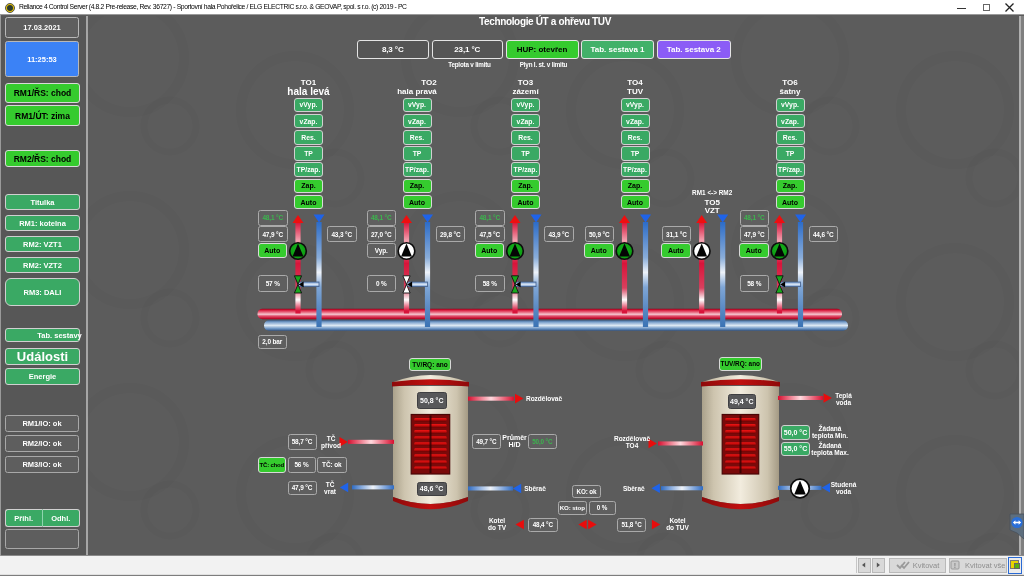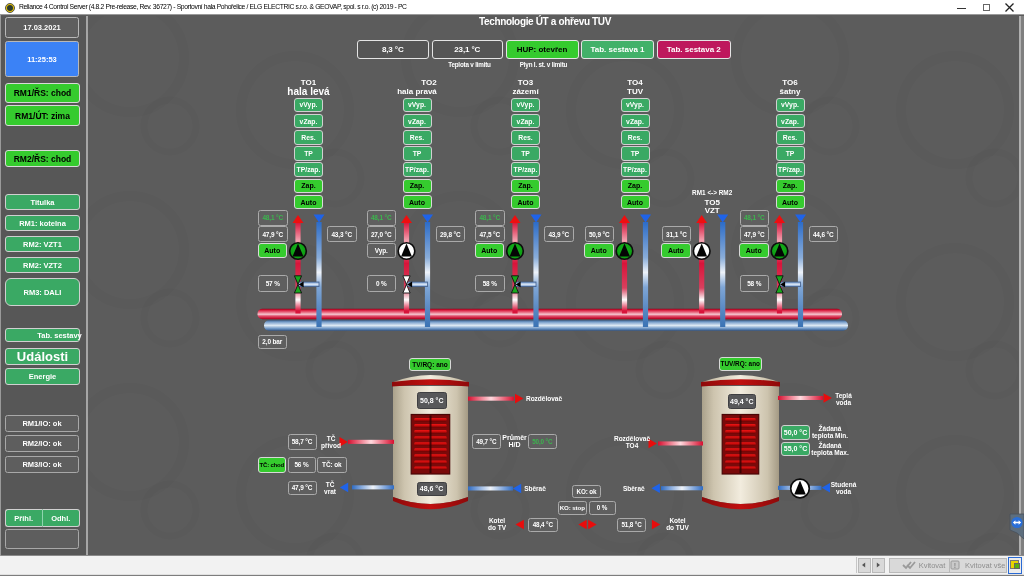--- a/index.html
+++ b/index.html
@@ -296,21 +296,21 @@
       <polygon points="1012.9,522.5 1015.4,520.3 1015.4,524.7" fill="#fff"></polygon>
       <polygon points="1021.1,522.5 1018.6,520.3 1018.6,524.7" fill="#fff"></polygon>
       <rect x="1014.8" y="521.7" width="4.4" height="1.6" fill="#fff"></rect>
     </g>
   </svg>
 <div class="abs" style="left:545px;top:15.5px;transform:translateX(-50%);color:#fff;font-weight:bold;font-size:10px;letter-spacing:-0.35px;white-space:nowrap;z-index:6">Technologie ÚT a ohřevu TUV</div>
 <div class="box" style="left:356.5px;top:40px;width:72.5px;height:19px;font-size:8px;background:#555;border:1.2px solid #e4e4e4;border-radius:3px">8,3 °C</div>
 <div class="box" style="left:431.5px;top:40px;width:71.5px;height:19px;font-size:8px;background:#555;border:1.2px solid #e4e4e4;border-radius:3px">23,1 °C</div>
 <div class="bri" style="left:505.5px;top:40px;width:73px;height:19px;font-size:8px;border:1.2px solid #e4e4e4;border-radius:3px">HUP: otevřen</div>
 <div class="mg" style="left:581px;top:40px;width:73px;height:19px;font-size:8px;background:#42b169;border:1.2px solid #e4e4e4;border-radius:3px">Tab. sestava 1</div>
-<div class="mg" style="left:656.5px;top:40px;width:74.5px;height:19px;font-size:8px;background:#be185d;border:1.2px solid #e4e4e4;border-radius:3px">Tab. sestava 2</div>
+<div class="mg" style="left:656.5px;top:40px;width:74.5px;height:19px;font-size:8px;background:#8b5cf6;border:1.2px solid #e4e4e4;border-radius:3px">Tab. sestava 2</div>
 <div class="lbl" style="left:469.5px;top:62px;font-size:6.3px;line-height:6.3px;letter-spacing:-0.2px;">Teplota v limitu</div>
 <div class="lbl" style="left:543.5px;top:62px;font-size:6.3px;line-height:6.3px;letter-spacing:-0.2px;">Plyn I. st. v limitu</div>
 <div class="dkbox" style="left:5px;top:17px;width:74px;height:20.5px;font-size:7.5px;background:#5e5e5e;border:1.2px solid #b8b8b8">17.03.2021</div>
 <div class="dkbox" style="left:5px;top:41px;width:74px;height:36px;font-size:7.5px;background:#3b82f6;border:1.2px solid #b8b8b8">11:25:53</div>
 <div class="bri" style="left:5px;top:83px;width:75px;height:20px;font-size:8.5px;">RM1/ŘS: chod</div>
 <div class="bri" style="left:5px;top:105px;width:75px;height:21px;font-size:8.5px;">RM1/ÚT: zima</div>
 <div class="bri" style="left:5px;top:150px;width:75px;height:17px;font-size:8.5px;">RM2/ŘS: chod</div>
 <div class="mg" style="left:5px;top:194px;width:75px;height:16px;font-size:7.5px;">Titulka</div>
 <div class="mg" style="left:5px;top:215px;width:75px;height:16px;font-size:7.5px;">RM1: kotelna</div>
 <div class="mg" style="left:5px;top:236px;width:75px;height:16px;font-size:7.5px;">RM2: VZT1</div>
@@ -444,21 +444,21 @@
 <div class="abs" style="left:857.5px;top:557.5px;width:13.5px;height:15px;background:#d9d9d9;border:1px solid #b9b9b9;display:flex;align-items:center;justify-content:center;z-index:6">
     <svg width="6" height="6" viewBox="0 0 6 6">
       <polygon points="4.2,0.5 4.2,5.5 1,3" fill="#555"></polygon>
     </svg>
   </div>
 <div class="abs" style="left:871.5px;top:557.5px;width:13.5px;height:15px;background:#d9d9d9;border:1px solid #b9b9b9;display:flex;align-items:center;justify-content:center;z-index:6">
     <svg width="6" height="6" viewBox="0 0 6 6">
       <polygon points="1.8,0.5 1.8,5.5 5,3" fill="#555"></polygon>
     </svg>
   </div>
-<div class="abs" style="left:889px;top:557.5px;width:69px;height:15px;background:#d9d9d9;border:1px solid #b9b9b9;display:flex;align-items:center;justify-content:center;z-index:6">
+<div class="abs" style="left:889px;top:557.5px;width:57px;height:15px;background:#d9d9d9;border:1px solid #b9b9b9;display:flex;align-items:center;justify-content:center;z-index:6">
     <svg width="14" height="10" viewBox="0 0 14 10">
       <path d="M1 5 l3 3 l5 -6 M5 5 l3 3 l5 -6" stroke="#9a9a9a" stroke-width="1.8" fill="none"></path>
     </svg>
     <span style="font-size:7.5px;color:#8e8e8e;margin-left:3px">Kvitovat</span>
   </div>
 <div class="abs" style="left:949px;top:557.5px;width:57.5px;height:15px;background:#d9d9d9;border:1px solid #b9b9b9;display:flex;align-items:center;justify-content:center;z-index:6">
     <svg width="12" height="11" viewBox="0 0 12 11">
       <rect x="1" y="1" width="8" height="8" rx="1" fill="#c9c9c9" stroke="#9a9a9a"></rect>
       <text x="4.8" y="7.6" font-size="7" fill="#8a8a8a" text-anchor="middle" font-weight="bold">!</text>
     </svg>

